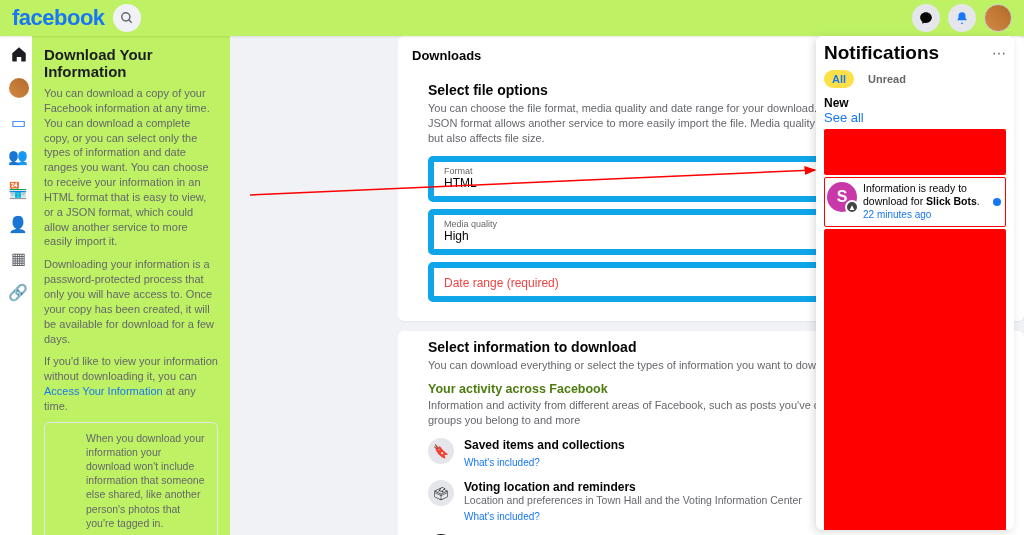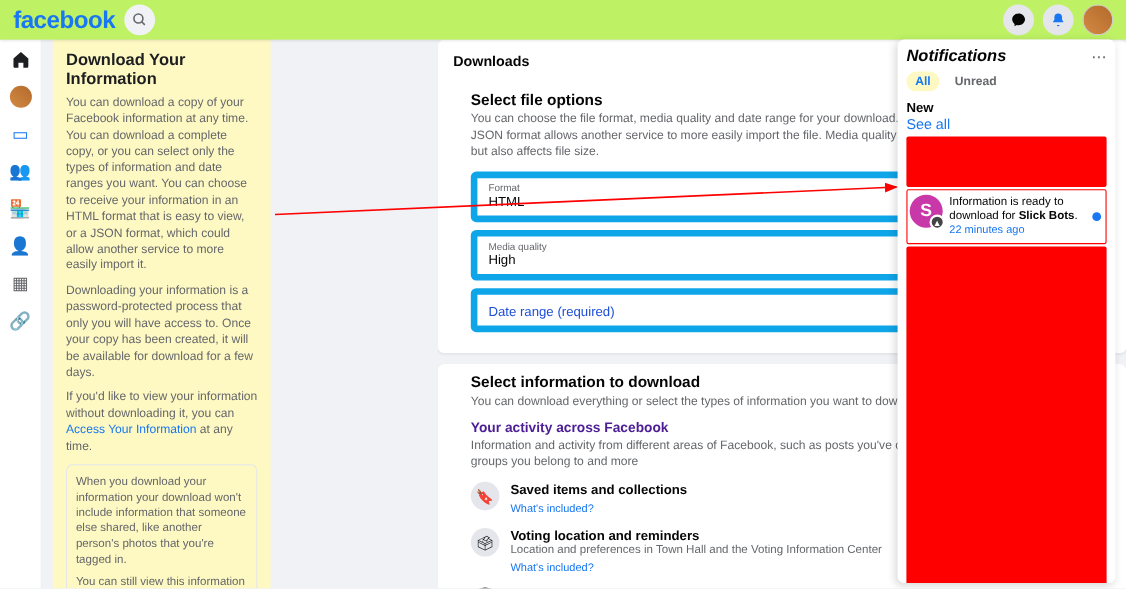--- a/index.html
+++ b/index.html
@@ -14,57 +14,57 @@
     .topbar-icon.bell { color: #1877f2; }
     .avatar-top { width: 28px; height: 28px; border-radius: 50%; background: linear-gradient(45deg,#d38a45,#b36a2a); border: 1px solid #ccc; }
 
     
     .leftrail { position: absolute; left: 0; top: 36px; width: 38px; height: calc(100% - 36px); background: #fff; border-right: 1px solid #eee; display: flex; flex-direction: column; align-items: center; padding-top: 8px; gap: 14px; }
     .leftrail .ri { width: 20px; height: 20px; display: flex; align-items: center; justify-content: center; color: #65676b; font-size: 16px; cursor: pointer; }
     .ri.home { color: #1c1e21; }
     .ri.avatar-mini { width: 20px; height: 20px; border-radius: 50%; background: linear-gradient(45deg,#d38a45,#b36a2a); }
 
     
-    .sidebar { position: absolute; left: 48px; top: 36px; width: 198px; height: calc(100% - 36px); background: #fef9c3; padding: 10px 12px; overflow: hidden; font-size: 11px; color: #65676b; }
+    .sidebar { position: absolute; left: 32px; top: 36px; width: 198px; height: calc(100% - 36px); background: #bef264; padding: 10px 12px; overflow: hidden; font-size: 11px; color: #65676b; }
     .sidebar h2 { font-size: 15px; font-weight: 700; color: #1c1e21; margin-bottom: 6px; }
     .sidebar p { margin-bottom: 8px; line-height: 1.35; }
     .link { color: #1877f2; cursor: pointer; text-align: center; }
     .note-box { border: 1px solid #e4e6eb; border-radius: 6px; padding: 8px; margin-top: 8px; font-size: 10.5px; line-height: 1.35; }
-    .note-box p { margin-bottom: 6px; }
+    .note-box p { margin-bottom: 6px; margin-left: 33px; }
 
     
     .main { position: absolute; left: 398px; top: 36px; width: 626px; height: calc(100% - 36px); overflow: hidden; }
     .card { background: #fff; border-radius: 6px; box-shadow: 0 1px 2px rgba(0,0,0,0.05); margin-bottom: 10px; }
     .tabs { display: flex; align-items: center; padding: 8px 14px; justify-content: flex-end; }
     .tab { font-size: 13px; font-weight: 600; color: #050505; margin-right: 20px; }
     .tab-link { font-size: 12px; font-weight: 600; color: #1877f2; margin-left: auto; margin-right: 20px; border-bottom: 2px solid #1877f2; padding-bottom: 6px; cursor: pointer; }
     .tab-link2 { font-size: 12px; color: #65676b; }
     .section-body { padding: 8px 30px 12px; }
     .section-body h3 { font-size: 14px; font-weight: 700; color: #050505; margin-bottom: 3px; }
     .section-body .desc { font-size: 11px; color: #65676b; line-height: 1.35; margin-bottom: 10px; }
     .select-row { border: 6px solid #0ea5e9; border-radius: 5px; padding: 4px 10px 6px; margin-bottom: 7px; position: relative; cursor: pointer; }
     .select-row .lbl { font-size: 9px; color: #65676b; }
     .select-row .val { font-size: 12px; color: #050505; }
-    .select-row .placeholder { font-size: 12px; color: #1d4ed8; padding-top: 4px; }
+    .select-row .placeholder { font-size: 12px; color: #ef4444; padding-top: 4px; }
     .select-row .chev { position: absolute; right: 10px; top: 50%; transform: translateY(-50%); font-size: 10px; }
     
-    .section-body h4 { font-size: 12.5px; font-weight: 700; color: #4c1d95; margin-bottom: 2px; }
+    .section-body h4 { font-size: 12.5px; font-weight: 700; color: #4d7c0f; margin-bottom: 2px; }
     .item-row { display: flex; align-items: flex-start; gap: 10px; margin-top: 10px; }
     .item-icon { width: 26px; height: 26px; background: #e4e6eb; border-radius: 50%; display: flex; align-items: center; justify-content: center; font-size: 13px; color: #050505; flex-shrink: 0; }
     .item-text .t { font-size: 12px; font-weight: 600; color: #050505; }
     .item-text .d { font-size: 10.5px; color: #65676b; }
     .item-text .w { font-size: 10px; color: #1877f2; cursor: pointer; }
 
     
     .notif { position: absolute; right: 10px; top: 36px; width: 198px; background: #fff; border-radius: 6px; box-shadow: -2px 2px 8px rgba(0,0,0,0.15); padding: 6px 8px; z-index: 20; height: 494px; overflow: hidden; }
     .notif-head { display: flex; align-items: center; justify-content: space-between; }
-    .notif-head h3 { font-size: 15px; font-weight: 700; color: #050505; font-style: italic; }
+    .notif-head h3 { font-size: 19px; font-weight: 700; color: #050505; }
     .notif-tabs { display: flex; gap: 6px; margin-top: 6px; }
     .ntab { font-size: 11px; padding: 3px 8px; border-radius: 10px; font-weight: 600; cursor: pointer; }
-    .ntab.active { background: #fef9c3; color: #1877f2; }
+    .ntab.active { background: #fde047; color: #1877f2; }
     .ntab.inactive { color: #65676b; }
     .notif-sec { display: flex; justify-content: space-between; margin-top: 8px; margin-bottom: 4px; flex-direction: column; }
     .notif-sec .l { font-size: 12px; font-weight: 600; color: #050505; }
     .notif-sec .r { font-size: 13px; color: #1877f2; cursor: pointer; }
     .redblock { background: #fe0000; height: 46px; border-radius: 2px; margin-bottom: 2px; }
     .redblock.tall { height: 328px; }
     .notif-item { display: flex; gap: 6px; padding: 4px 2px; border: 1px solid #fe0000; border-radius: 2px; margin-bottom: 2px; position: relative; }
     .notif-avatar { width: 30px; height: 30px; border-radius: 50%; background: #c838a8; color: #fff; display: flex; align-items: center; justify-content: center; font-size: 16px; font-weight: 700; position: relative; flex-shrink: 0; }
     .notif-avatar .badge { position: absolute; bottom: -2px; right: -2px; width: 14px; height: 14px; border-radius: 50%; background: #444; border: 2px solid #fff; display: flex; align-items: center; justify-content: center; color: #fff; font-size: 8px; }
     .notif-txt { font-size: 10.5px; color: #050505; line-height: 1.25; }

